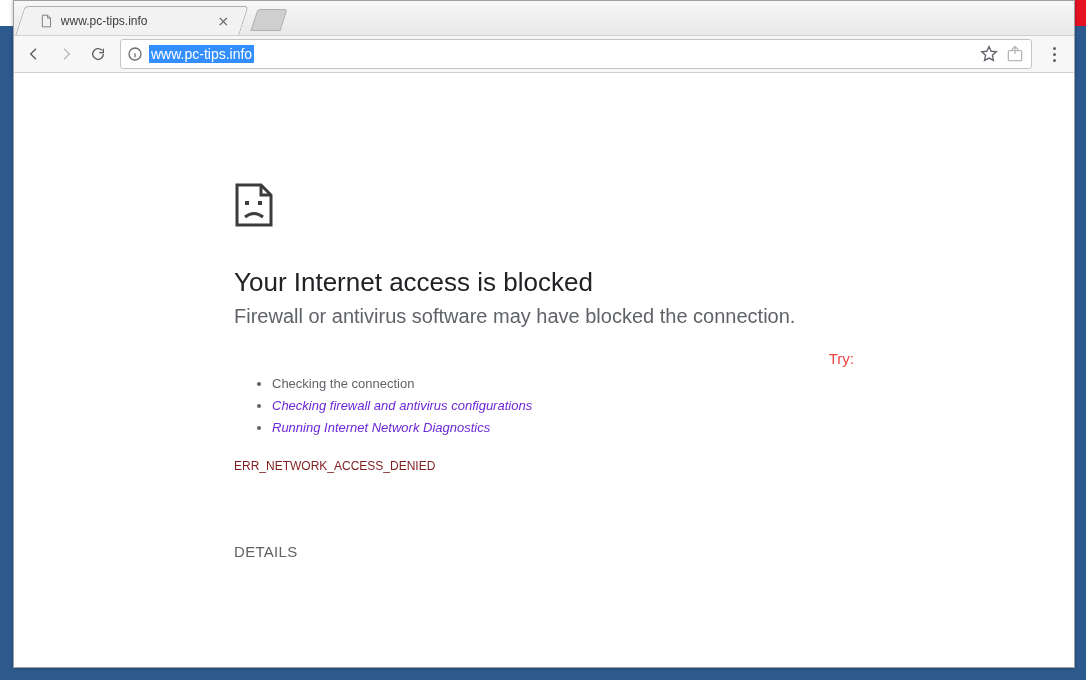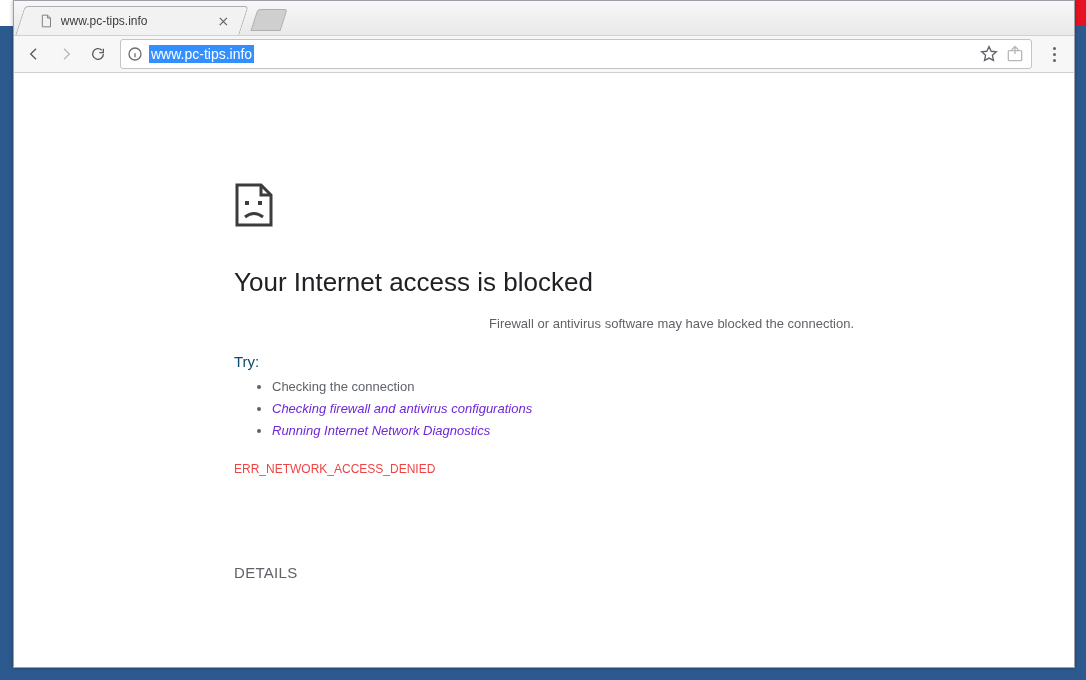--- a/index.html
+++ b/index.html
@@ -46,27 +46,27 @@
   .star-btn,.share-btn{width:20px;height:20px;display:flex;align-items:center;justify-content:center;}
   .menu-btn{width:28px;height:28px;display:flex;align-items:center;justify-content:center;}
   .menu-dots{display:flex;flex-direction:column;gap:3px;}
   .menu-dots span{width:3px;height:3px;background:#5f6368;border-radius:50%;}
 
   
   .content{flex:1;background:#fff;overflow:auto;}
   .error-page{max-width:620px;margin:0 auto;padding:110px 20px 40px 20px;color:#202124;}
   .sad-icon{margin-bottom:36px;}
   .sad-icon svg{width:40px;height:44px;}
-  h1.err-title{font-size:26px;font-weight:400;color:#202124;margin:0 0 18px 0;letter-spacing:0;}
-  .err-sub{font-size:13px;color:#5f6368;margin:0 0 22px 0;text-align:right;}
-  .err-try{font-size:15px;color:#0c4a6e;margin:0 0 6px 0;}
+  h1.err-title{font-size:26px;font-weight:400;color:#202124;margin:0 0 7px 0;letter-spacing:0;}
+  .err-sub{font-size:20px;color:#5f6368;margin:0 0 22px 0;}
+  .err-try{font-size:15px;color:#ef4444;margin:0 0 6px 0;text-align:right;}
   ul.suggestions{margin:4px 0 20px 0;padding-left:38px;}
   ul.suggestions li{font-size:13px;color:#5f6368;line-height:1.7;}
   ul.suggestions li a{color:#6d28d9;text-decoration:none;font-style:italic;}
-  .err-code{font-size:12px;color:#ef4444;margin-bottom:88px;}
+  .err-code{font-size:12px;color:#7f1d1d;margin-bottom:70px;}
   .details-btn{font-size:15px;color:#5f6368;letter-spacing:.3px;cursor:pointer;display:inline-block;}
 </style>
 </head>
 <body>
 
 <div class="desktop">
 
   <div class="win-titlebar">
     <div class="left-strip"></div>
     <div class="win-user">

